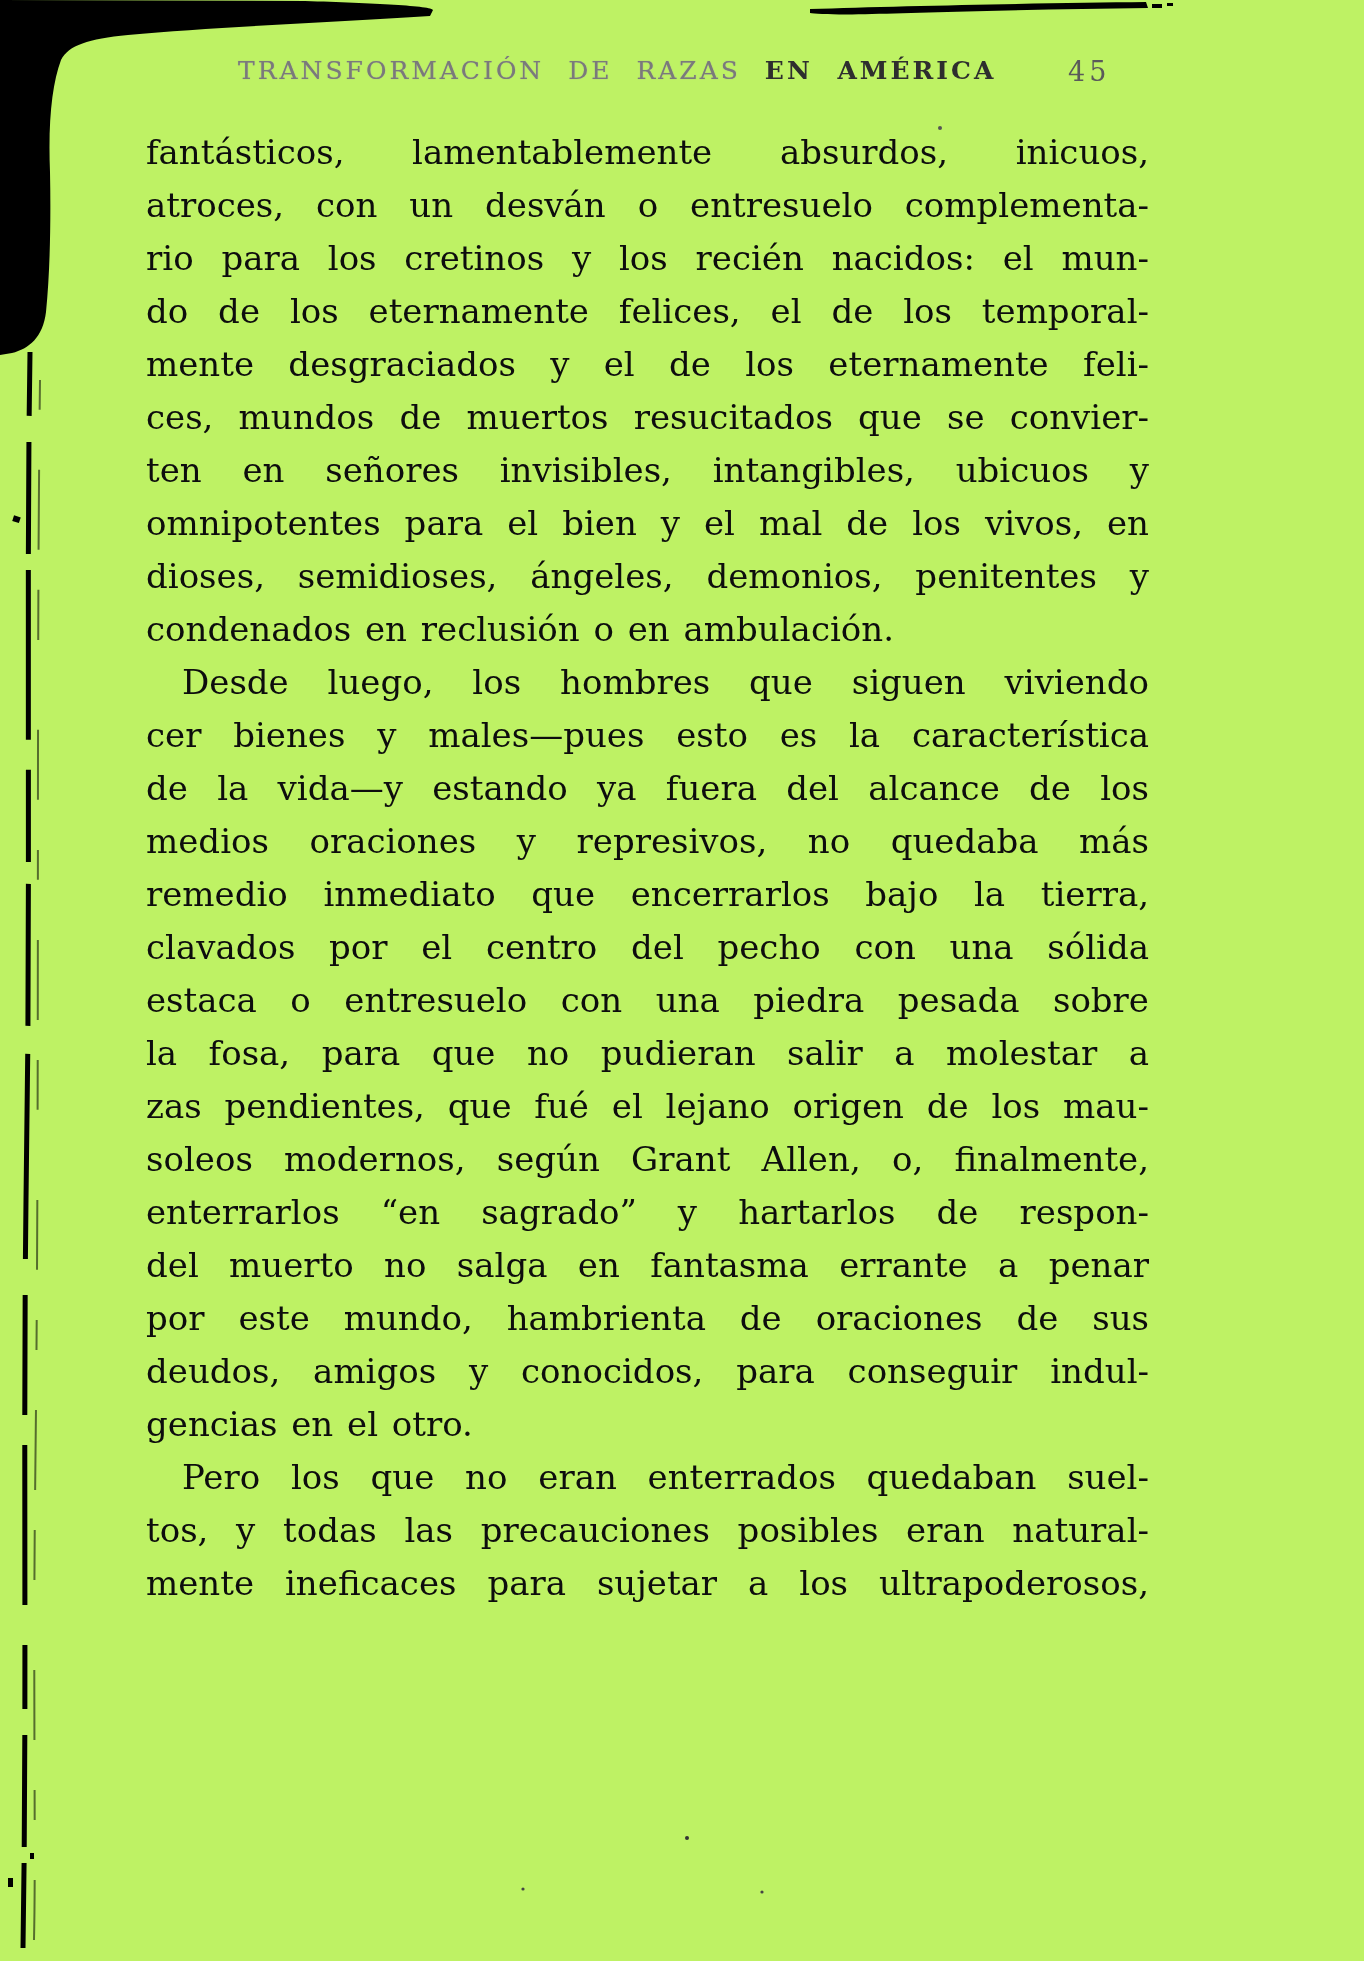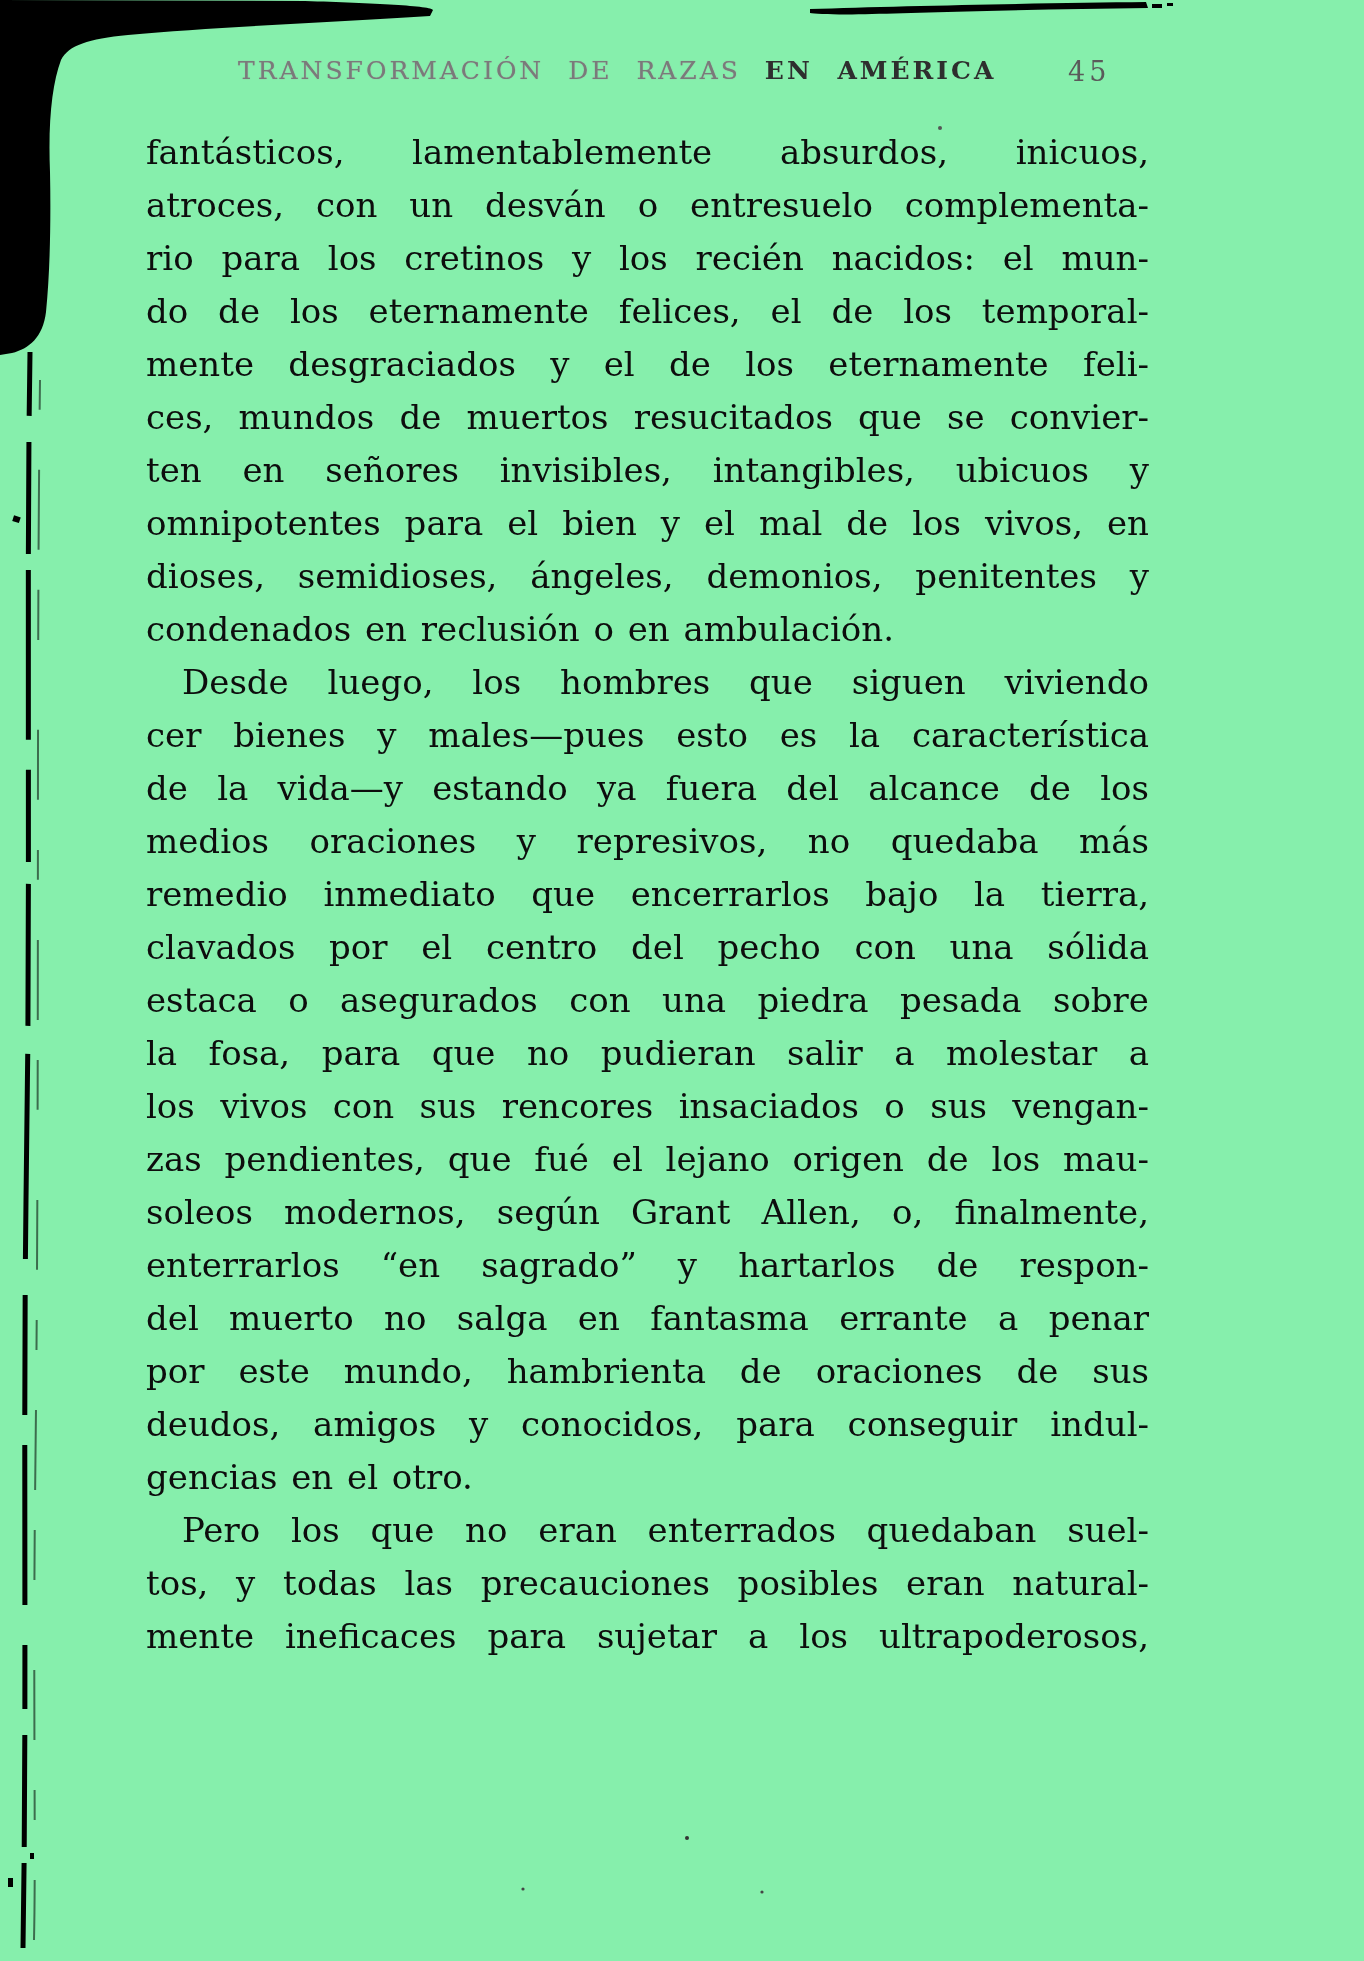--- a/index.html
+++ b/index.html
@@ -1,19 +1,19 @@
 <!DOCTYPE html>
 <html><head>
 <meta charset="utf-8">
 <style>
   html,body{margin:0;padding:0;background:#e8e8e8;}
   .page{
     position:relative;
     width:1364px;height:1961px;
-    background:#86efac;
+    background:#bef264;
     overflow:hidden;
     font-family:"DejaVu Serif", serif;
   }
   .artifacts{position:absolute;left:0;top:0;width:1364px;height:1961px;pointer-events:none;}
   .header{
     position:absolute;left:0;top:56px;width:1364px;height:40px;
     font-family:"DejaVu Serif", serif;
   }
   .running-title{
     position:absolute;left:238px;top:0;
@@ -86,23 +86,22 @@
       <div class="line">ten en señores invisibles, intangibles, ubicuos y</div>
       <div class="line">omnipotentes para el bien y el mal de los vivos, en</div>
       <div class="line">dioses, semidioses, ángeles, demonios, penitentes y</div>
       <div class="line no-just">condenados en reclusión o en ambulación.</div>
       <div class="line indent">Desde luego, los hombres que siguen viviendo</div>
       <div class="line">cer bienes y males—pues esto es la característica</div>
       <div class="line">de la vida—y estando ya fuera del alcance de los</div>
       <div class="line">medios oraciones y represivos, no quedaba más</div>
       <div class="line">remedio inmediato que encerrarlos bajo la tierra,</div>
       <div class="line">clavados por el centro del pecho con una sólida</div>
-      <div class="line">estaca o asegurados con una piedra pesada sobre</div>
+      <div class="line">estaca o entresuelo con una piedra pesada sobre</div>
       <div class="line">la fosa, para que no pudieran salir a molestar a</div>
-      <div class="line">los vivos con sus rencores insaciados o sus vengan-</div>
       <div class="line">zas pendientes, que fué el lejano origen de los mau-</div>
       <div class="line">soleos modernos, según Grant Allen, o, finalmente,</div>
       <div class="line">enterrarlos “en sagrado” y hartarlos de respon-</div>
       <div class="line">del muerto no salga en fantasma errante a penar</div>
       <div class="line">por este mundo, hambrienta de oraciones de sus</div>
       <div class="line">deudos, amigos y conocidos, para conseguir indul-</div>
       <div class="line no-just">gencias en el otro.</div>
       <div class="line indent">Pero los que no eran enterrados quedaban suel-</div>
       <div class="line">tos, y todas las precauciones posibles eran natural-</div>
       <div class="line">mente ineficaces para sujetar a los ultrapoderosos,</div>

